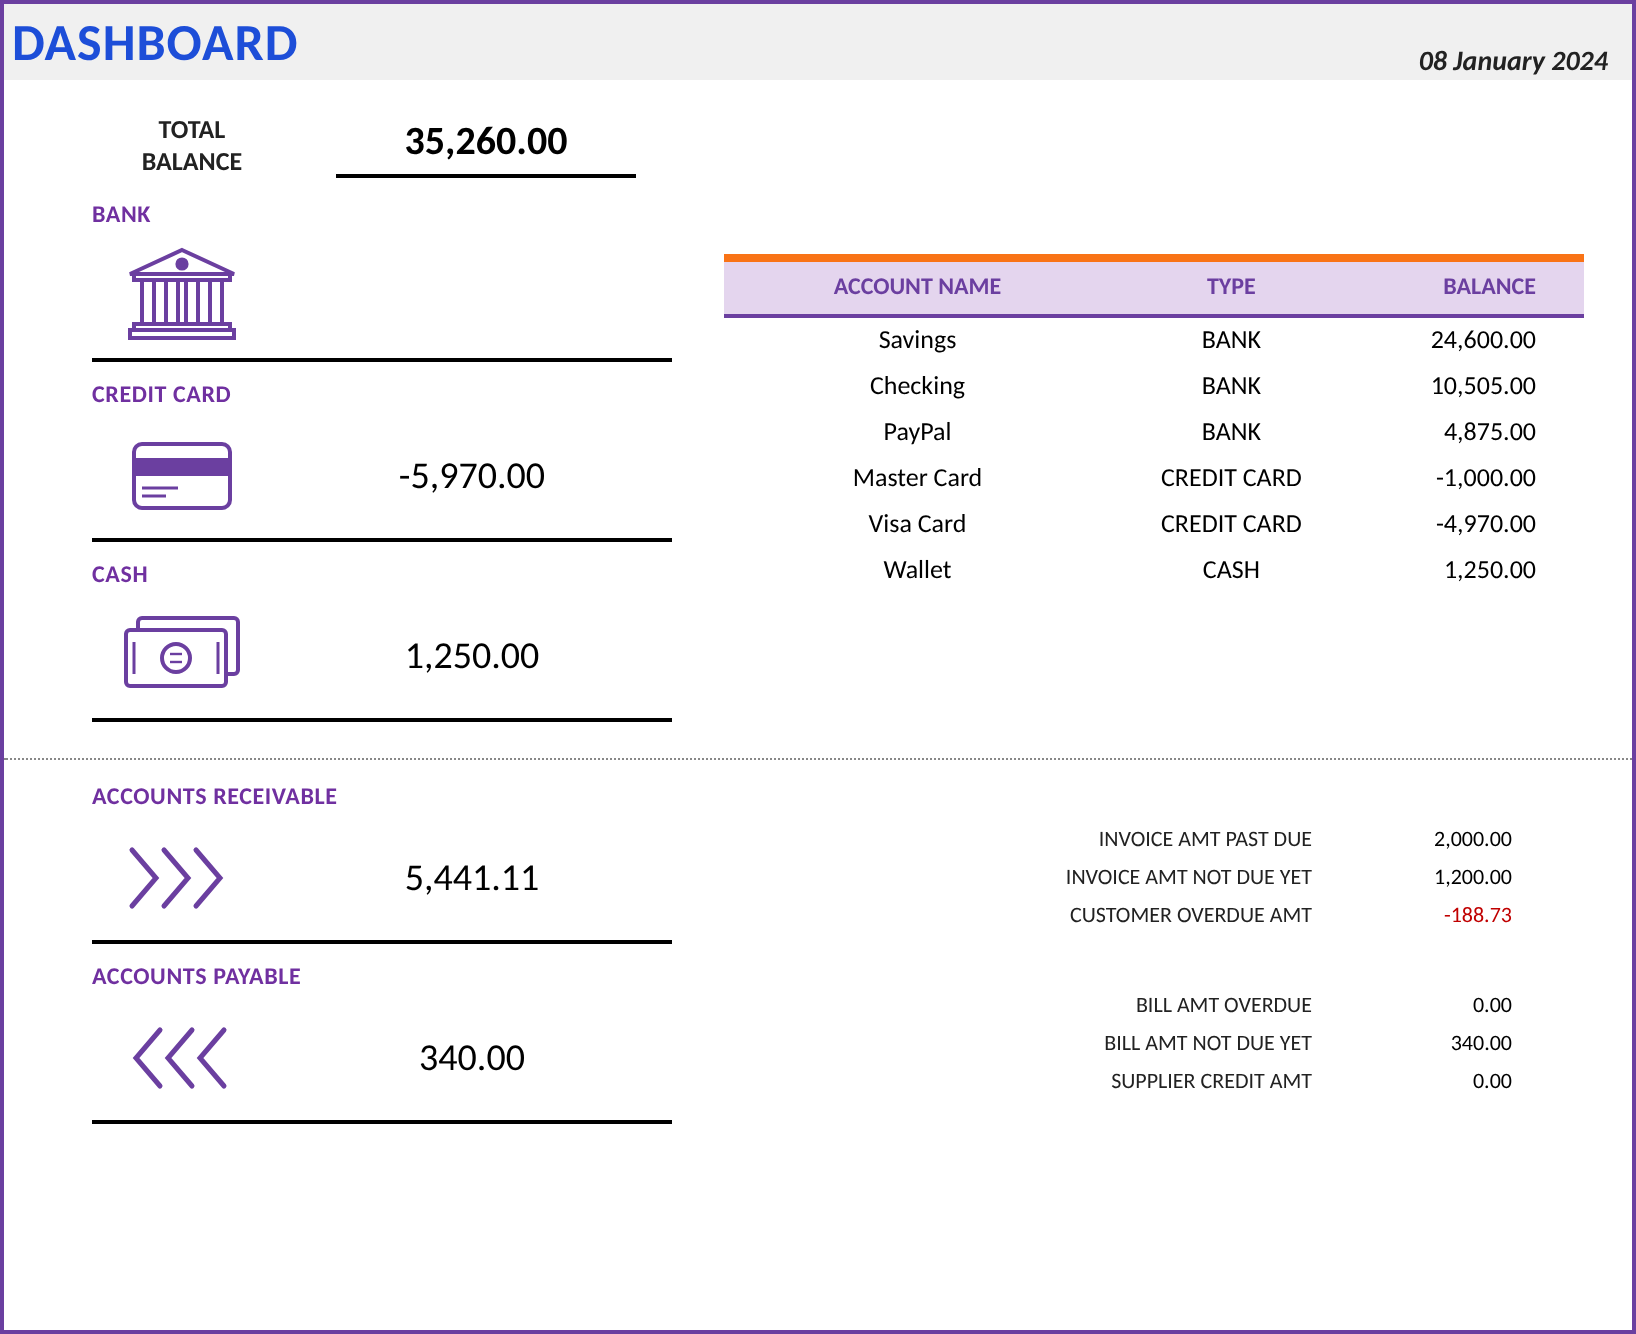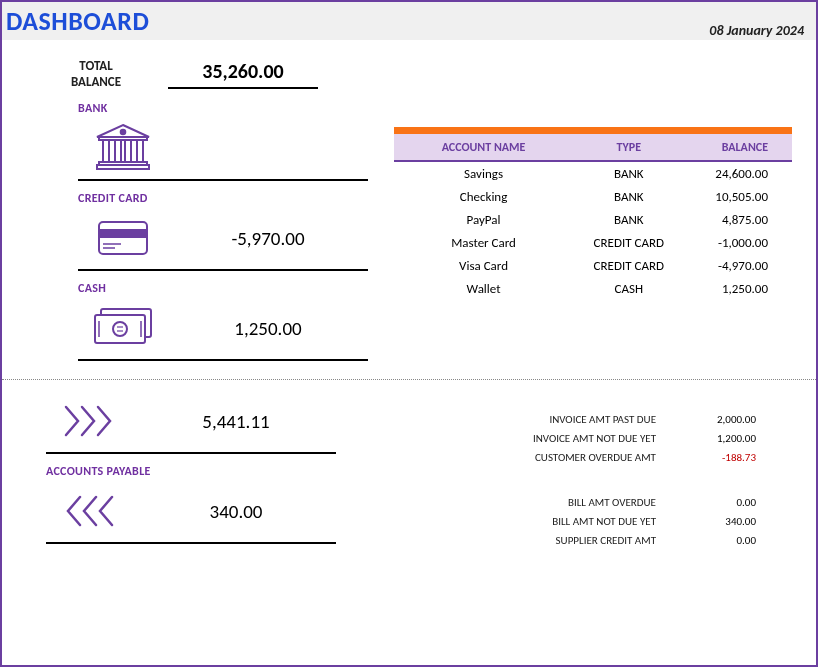--- a/index.html
+++ b/index.html
@@ -50,21 +50,20 @@
     font-size: 20px;
     margin-left: 22px;
     border-bottom: 2px solid #000;
     padding: 0 18px 4px 18px;
     min-width: 150px;
     text-align: center;
   }
   .main {
     display: flex;
     padding: 6px 0 0 0;
-    margin-left: 32px;
   }
   .left {
     width: 360px;
     padding-left: 44px;
   }
   .right {
     flex: 1;
     padding: 26px 24px 0 0;
   }
   .section-label {
@@ -104,21 +103,21 @@
   .acct-table {
     width: 100%;
     border-collapse: collapse;
   }
   .acct-table thead th {
     background: #e4d5ee;
     color: #6b3fa0;
     font-weight: bold;
     font-size: 12px;
     padding: 6px 8px;
-    border-top: 7px solid #f97316;
+    border-top: 4px solid #f97316;
     border-bottom: 2px solid #6b3fa0;
   }
   .acct-table thead th:nth-child(1){ text-align: center; width: 45%; }
   .acct-table thead th:nth-child(2){ text-align: center; width: 28%; }
   .acct-table thead th:nth-child(3){ text-align: right; padding-right: 24px; }
   .acct-table tbody td {
     font-size: 13px;
     padding: 4px 8px;
     color: #000;
   }
@@ -271,20 +270,21 @@
         </tbody>
     </table>
   </div>
 </div>
 
 <div class="divider"></div>
 
 <div class="bottom">
   <div class="bottom-left">
 
+    <div class="section-label">ACCOUNTS RECEIVABLE</div>
     <div class="balance-row">
       <div class="icon">
         <svg width="70" height="40" viewBox="0 0 70 40">
           <g stroke="#6b3fa0" stroke-width="2.5" fill="none" stroke-linecap="round">
             <path d="M10 6 L22 20 L10 34"></path>
             <path d="M26 6 L38 20 L26 34"></path>
             <path d="M42 6 L54 20 L42 34"></path>
           </g>
         </svg>
       </div>

